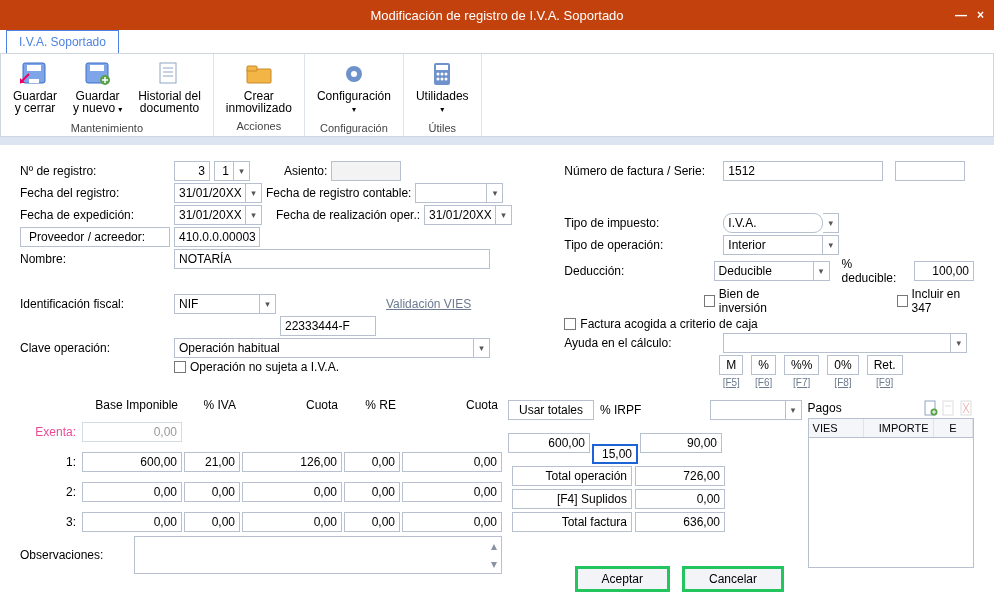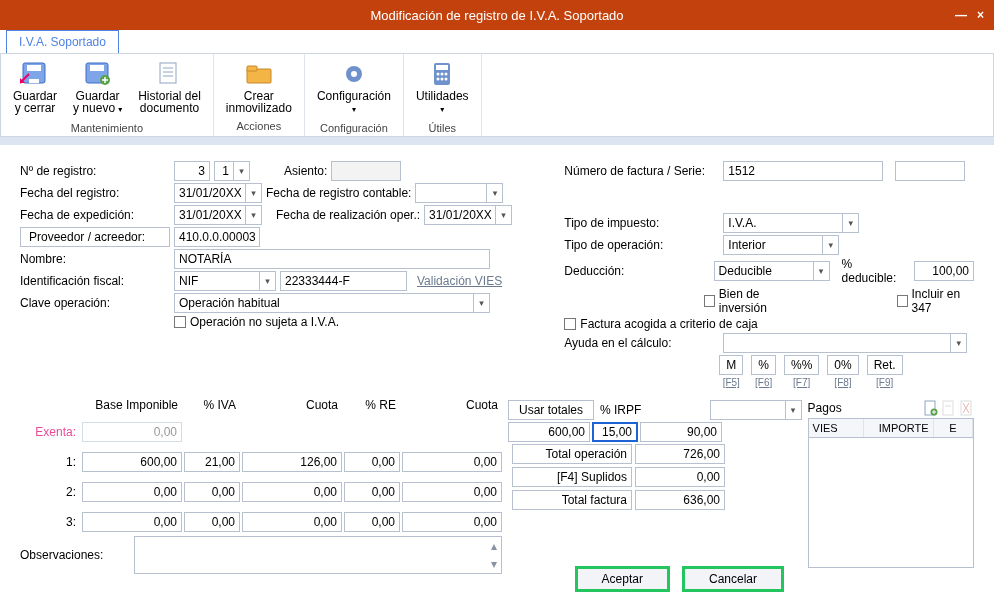--- a/index.html
+++ b/index.html
@@ -30,21 +30,21 @@
 .grid{display:grid;grid-template-columns:60px 100px 56px 100px 56px 100px;gap:10px 2px;align-items:center;}
 .hdr{font-size:12px;text-align:right;padding-right:4px;}
 .btn{border:3px solid #22c55e;background:#f2f4f8;padding:3px 24px;cursor:pointer;}
 .hlbtn{border:1px solid #b7c0ce;background:#fff;padding:0 6px;height:20px;display:inline-flex;align-items:center;}
 .shc{font-size:10px;color:#6b7a8f;text-decoration:underline;margin-top:2px;text-align:center;}
 .ptable{border:1px solid #b7c0ce;}
 .ptable .ph{display:flex;background:#f4f6f9;border-bottom:1px solid #b7c0ce;}
 .ptable .ph>div{padding:3px 4px;border-right:1px solid #dfe4ec;font-size:11px;}
 .obsbox{border:1px solid #b7c0ce;height:38px;position:relative;background:#fff;}
 .obsbox .scr{position:absolute;right:4px;top:2px;bottom:2px;display:flex;flex-direction:column;justify-content:space-between;color:#8a93a2;font-size:9px;}
-.highlight{border:2px solid #1e63d6!important;}
+.highlight{border:2px solid #1e63d6!important;margin-top:22px;}
 .sel{background:#3b7ad9;color:#fff;border:1px solid #3b7ad9;}
 .dd{display:inline-flex;}
 .dd .arr{width:16px;border:1px solid #b7c0ce;border-left:0;display:flex;align-items:center;justify-content:center;background:#fff;color:#555;font-size:9px;}
 .fldbtn{border:1px solid #b7c0ce;background:#fff;padding:1px 8px;height:20px;}
 .tot{display:grid;grid-template-columns:120px 90px;gap:3px;margin-left:4px;}
 .tot .tl{text-align:right;padding-right:4px;}
 .picon{width:14px;height:16px;display:inline-block;}
 .picon svg{width:14px;height:16px;}
 </style>
 </head>
@@ -198,21 +198,21 @@
       <div class="row">
         <span class="lbl">Nombre:</span>
         <input type="text" style="width: 316px;" value="NOTARÍA">
       </div>
       <div class="row">
         <span class="lbl">Identificación fiscal:</span>
         <span class="dd">
             <input type="text" style="width: 86px;" value="NIF">
             <span class="arr">▾</span>
           </span>
-        <input type="text" style="width: 127px;" value="22333444-F">
+        <input type="text" style="width: 96px; margin-top: 45px;" value="22333444-F">
         <button class="btnlink" style="border:none;background:none">Validación VIES</button>
       </div>
       <div class="row">
         <span class="lbl">Clave operación:</span>
         <span class="dd">
             <input type="text" style="width: 300px;" value="Operación habitual">
             <span class="arr">▾</span>
           </span>
       </div>
       <div class="row">
@@ -227,21 +227,21 @@
     <div style="flex:1">
       <div class="row">
         <span class="lbl" style="width:155px">Número de factura / Serie:</span>
         <input type="text" style="width: 160px;" value="1512">
         <input type="text" style="width: 70px; margin-left: 8px;">
       </div>
       <div style="height:28px"></div>
       <div class="row">
         <span class="lbl" style="width:155px">Tipo de impuesto:</span>
         <span class="dd">
-            <input type="text" style="width: 120px;" value="I.V.A.">
+            <input type="text" style="width: 100px; border-radius: 9px;" value="I.V.A.">
             <span class="arr">▾</span>
           </span>
       </div>
       <div class="row">
         <span class="lbl" style="width:155px">Tipo de operación:</span>
         <span class="dd">
             <input type="text" style="width: 100px;" value="Interior">
             <span class="arr">▾</span>
           </span>
       </div>

